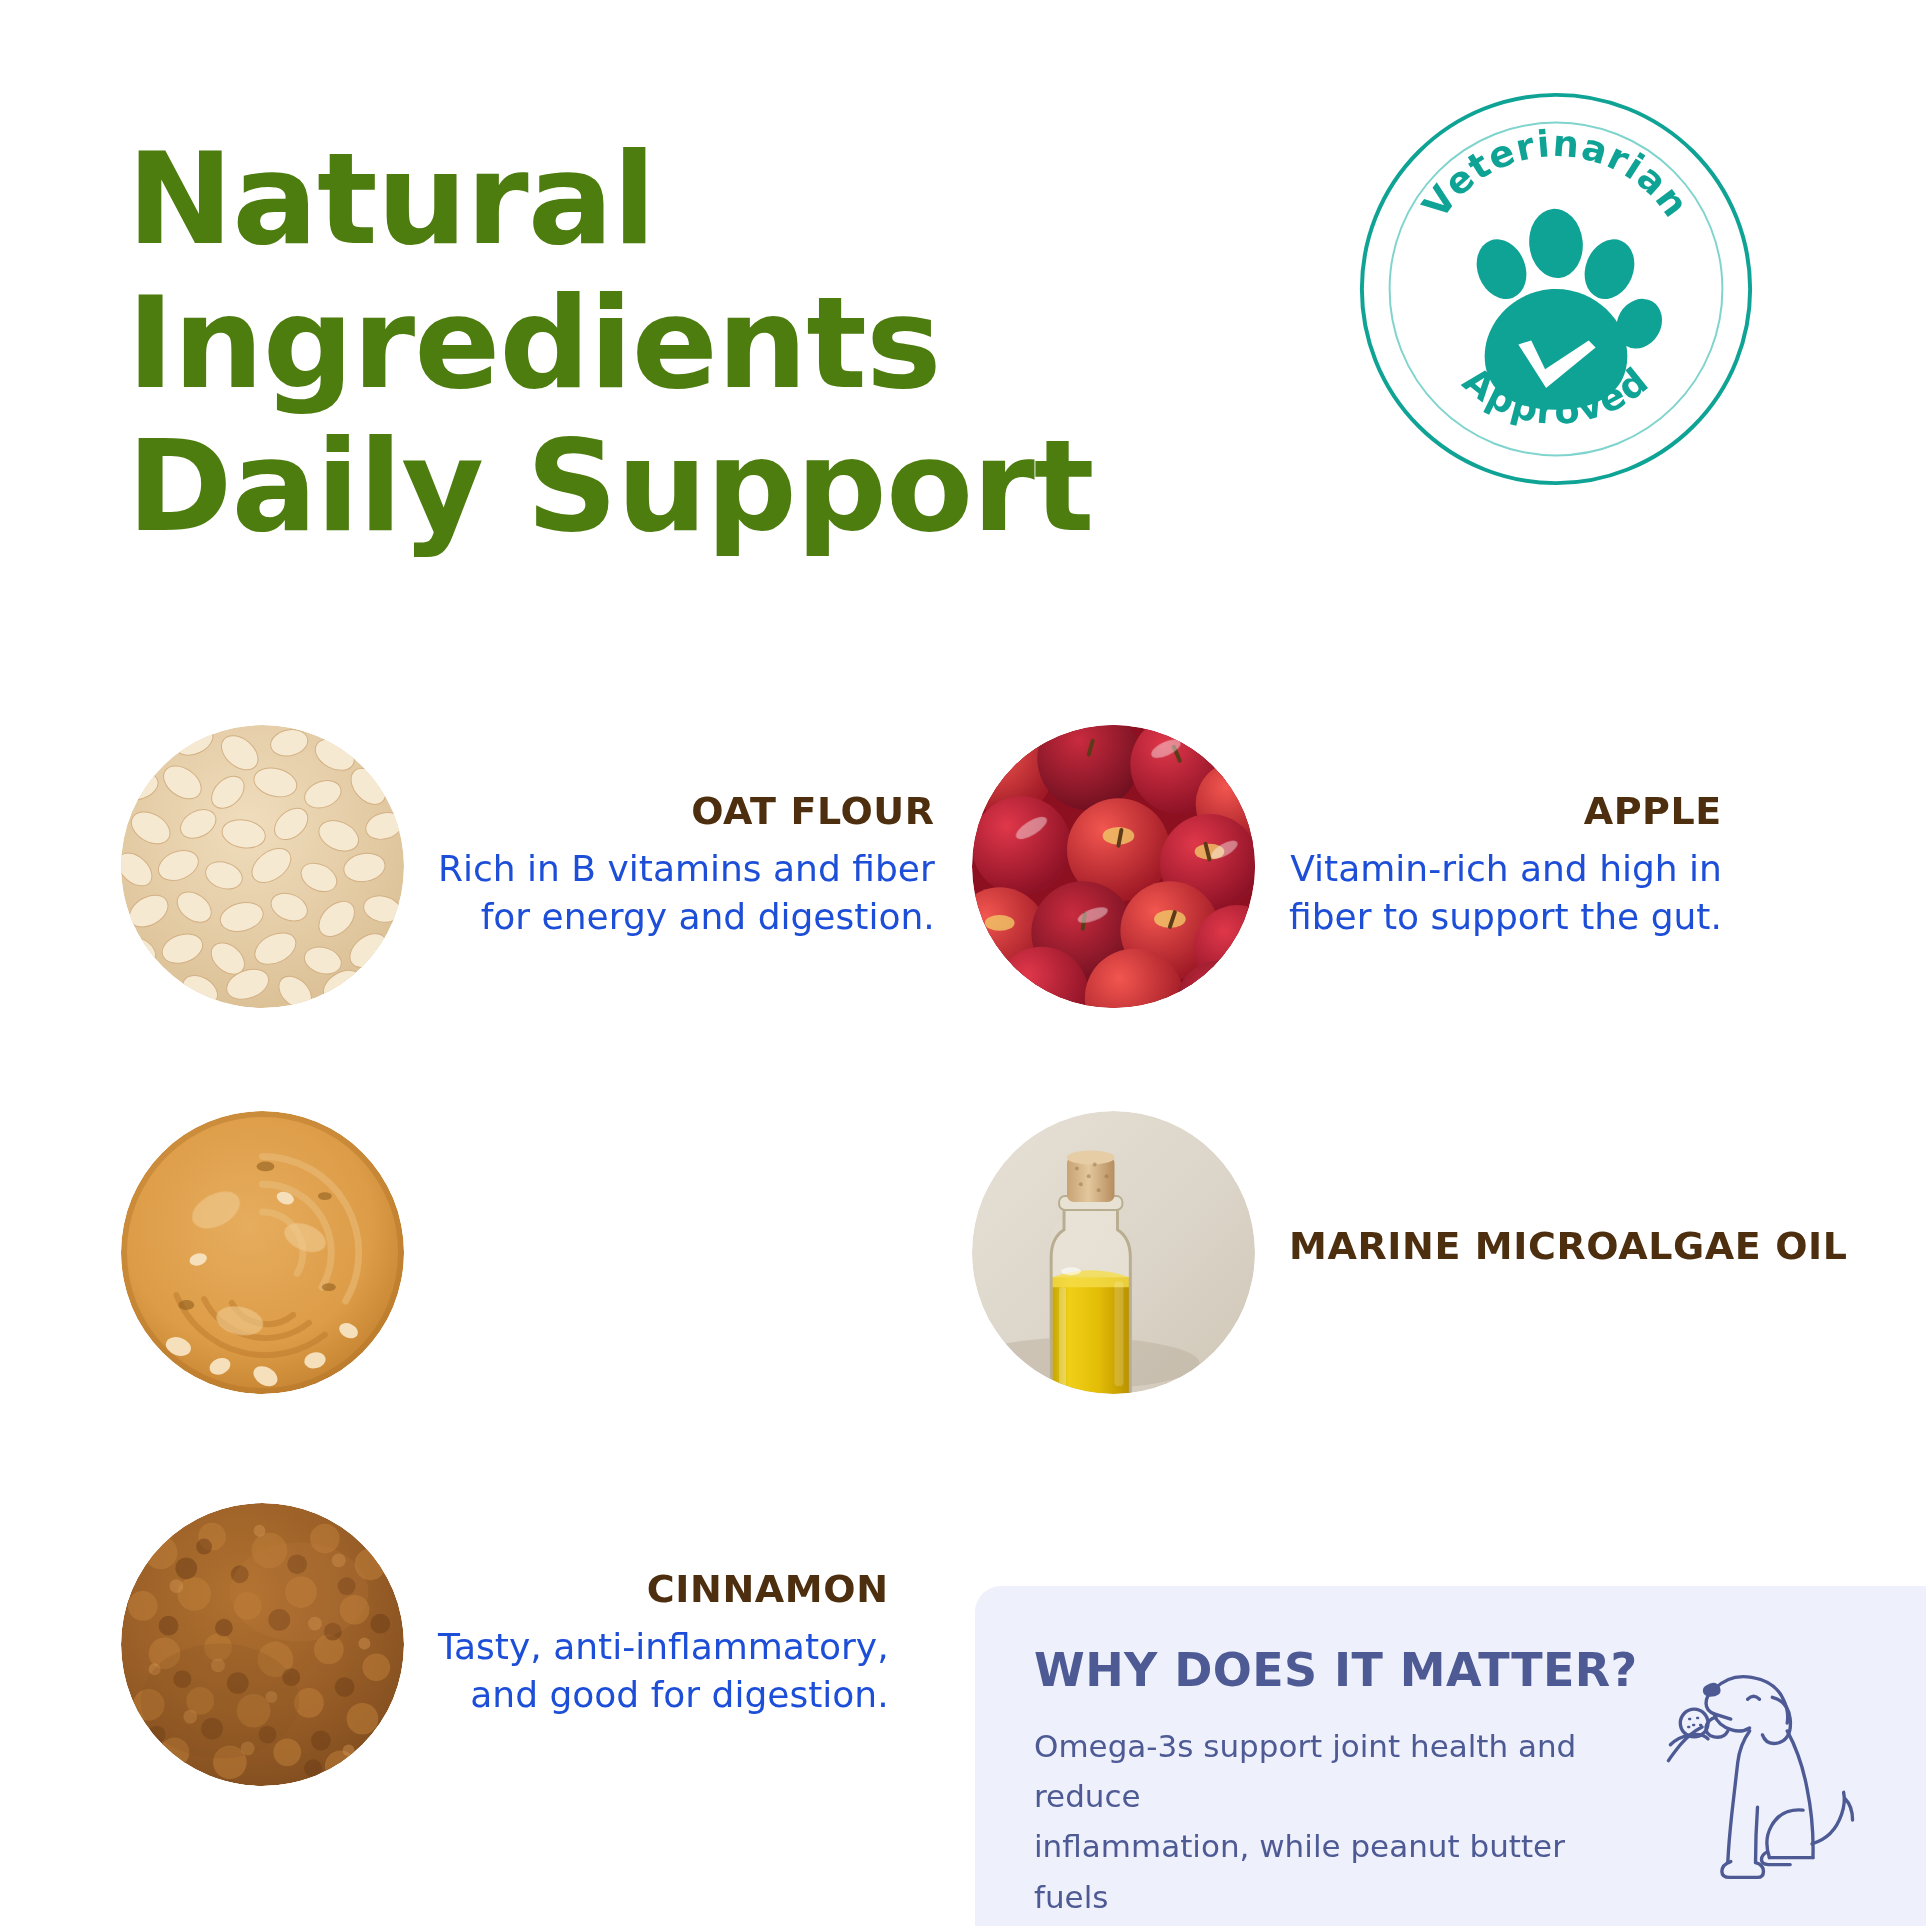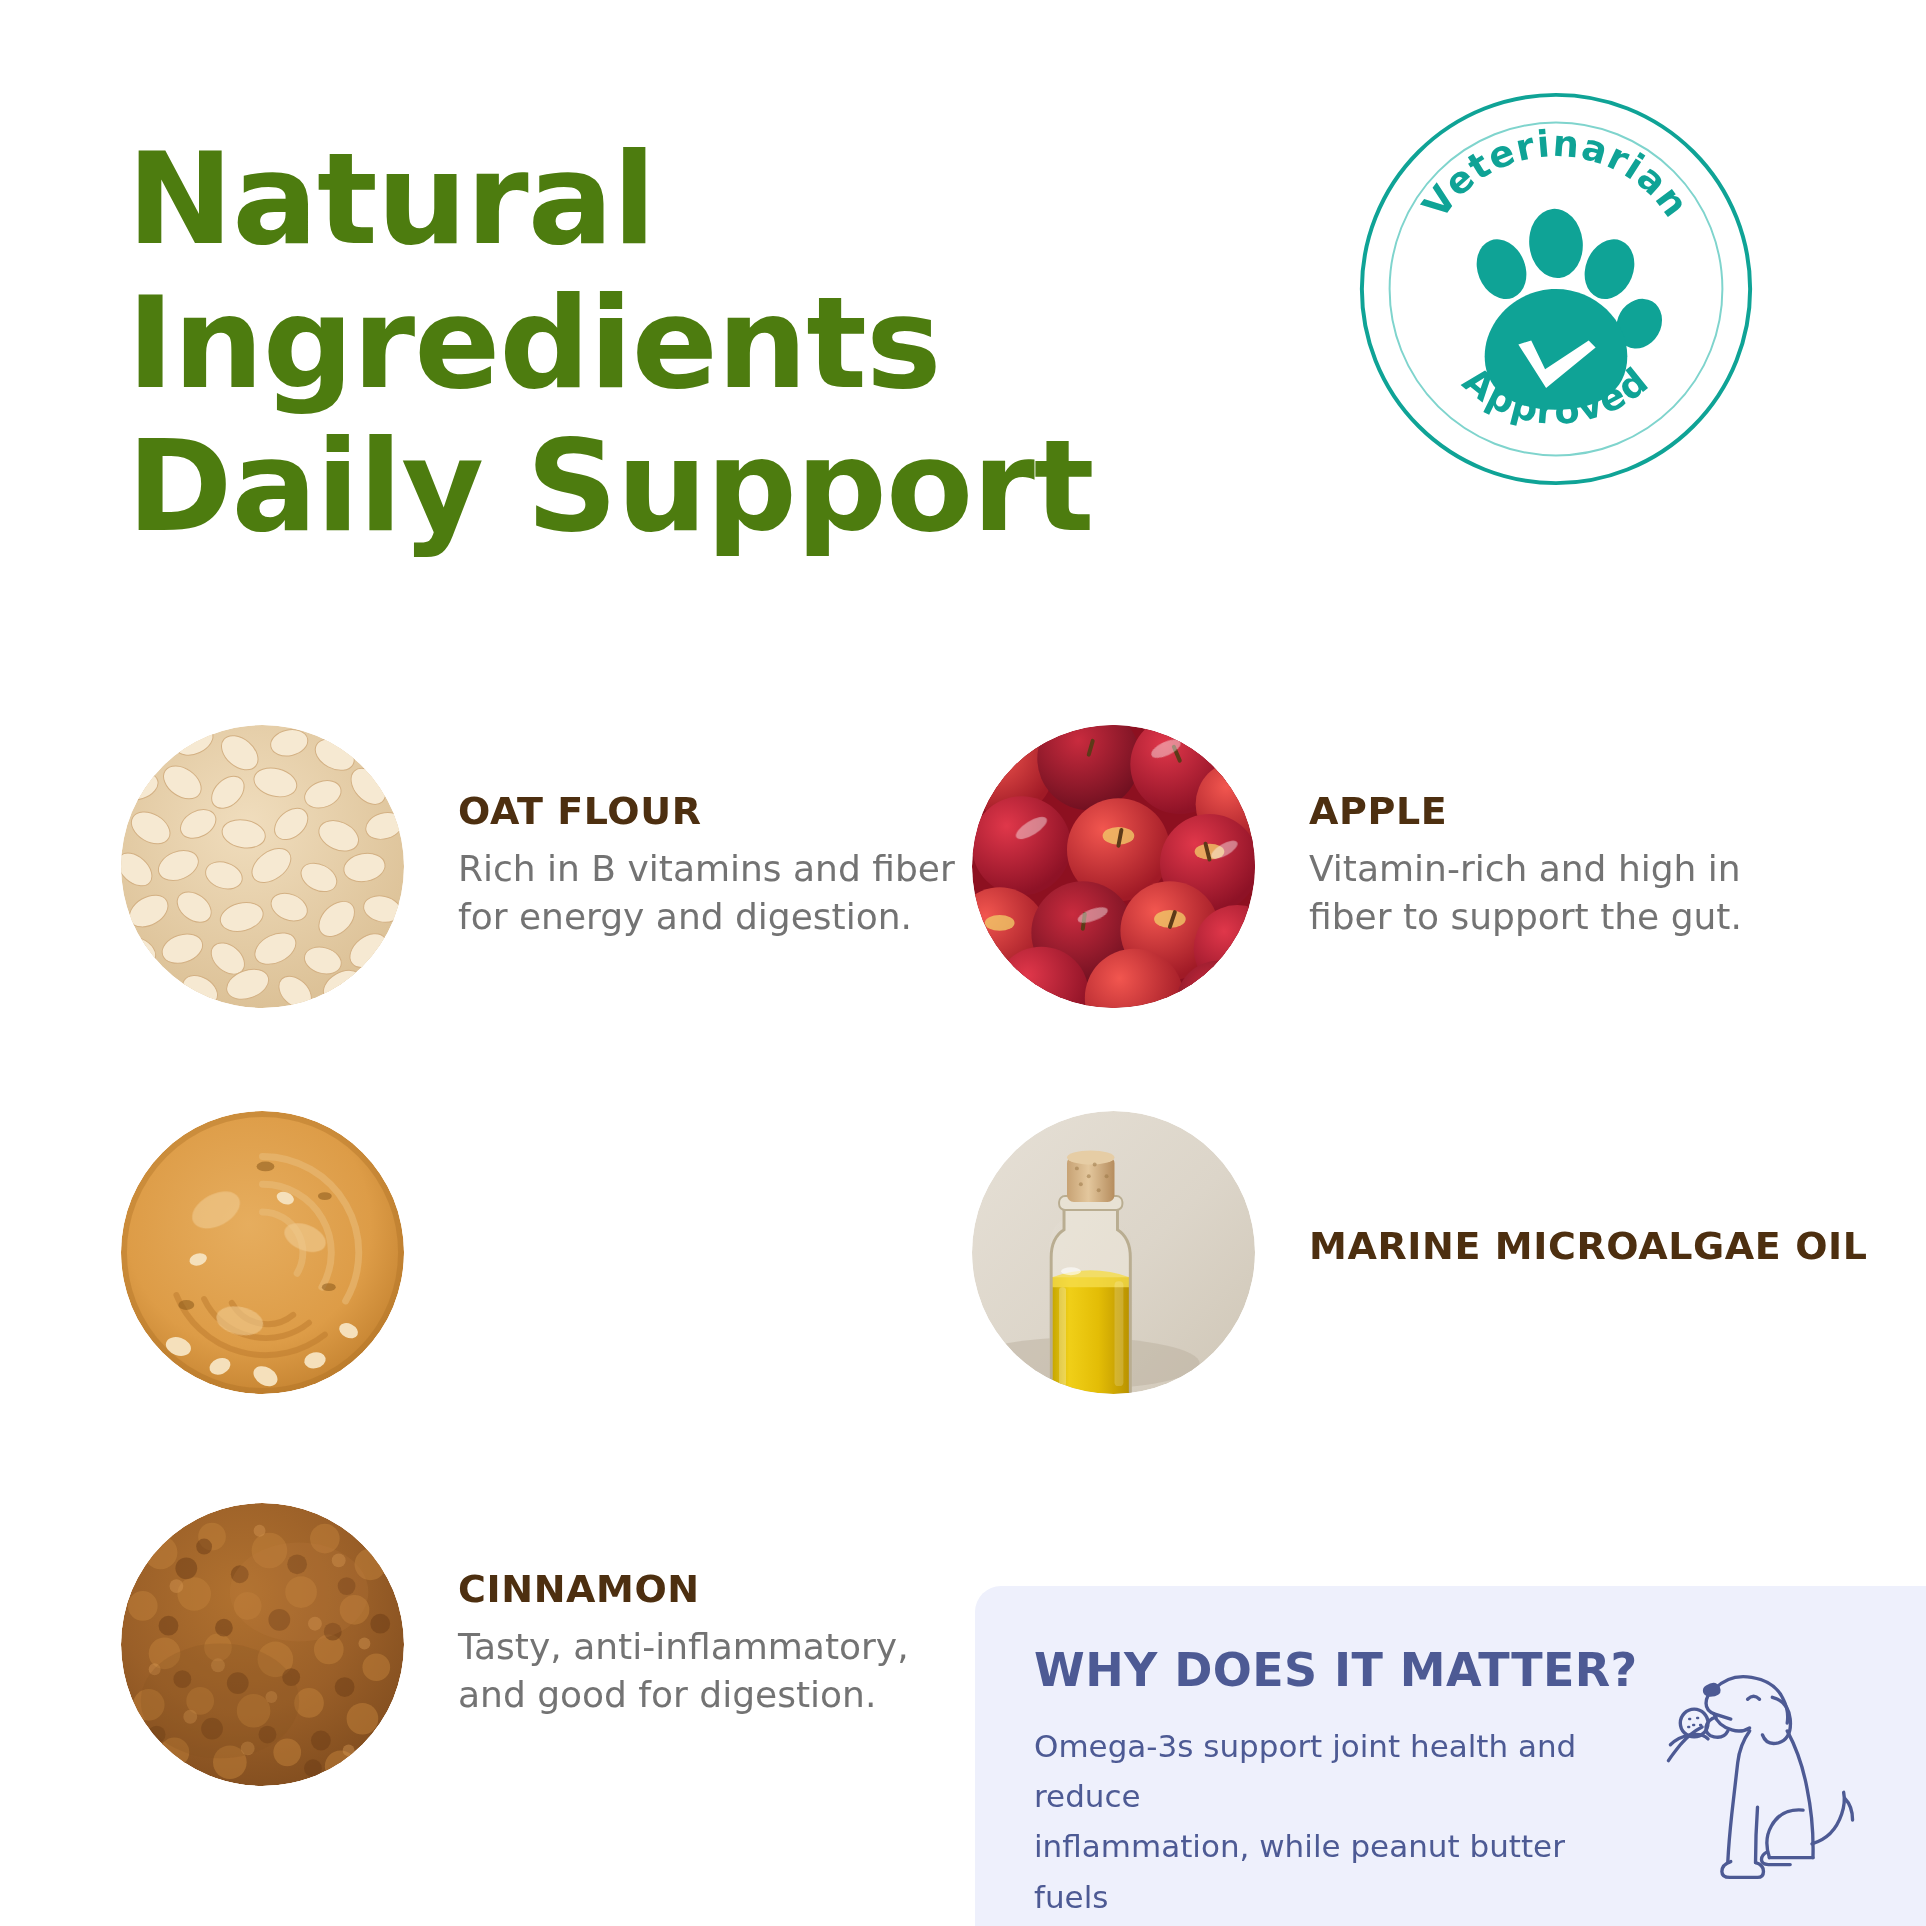--- a/index.html
+++ b/index.html
@@ -28,30 +28,30 @@
   #vet-badge{position:absolute;left:1348px;top:81px;width:416px;height:416px;}
   #vet-badge svg{display:block;width:416px;height:416px;}
 
   
   .ing{position:absolute;display:flex;align-items:center;}
   .ing-thumb{
     width:283px;height:283px;border-radius:50%;
     flex:0 0 283px;overflow:hidden;position:relative;
   }
   .ing-thumb svg{display:block;width:283px;height:283px;}
-  .ing-text{margin-left:54px;}
+  .ing-text{margin-left:34px;text-align:right;}
   .ing-name{
     font-family:"DejaVu Sans", sans-serif;
     font-weight:700;font-size:38px;letter-spacing:0.6px;
     color:#4d2f10;line-height:1.1;margin:0 0 12px 0;
   }
   .ing-desc{
     font-family:"DejaVu Sans", sans-serif;
     font-weight:400;font-size:36px;line-height:1.34;
-    color:#737373;margin:0;white-space:pre-line;
+    color:#1d4ed8;margin:0;white-space:pre-line;
   }
 
   
   #ing-oat        {left:121px; top:725px;}
   #ing-apple      {left:972px; top:725px;}
   #ing-pb         {left:121px; top:1111px;}
   #ing-oil        {left:972px; top:1111px;}
   #ing-cinnamon   {left:121px; top:1503px;}
 
   

